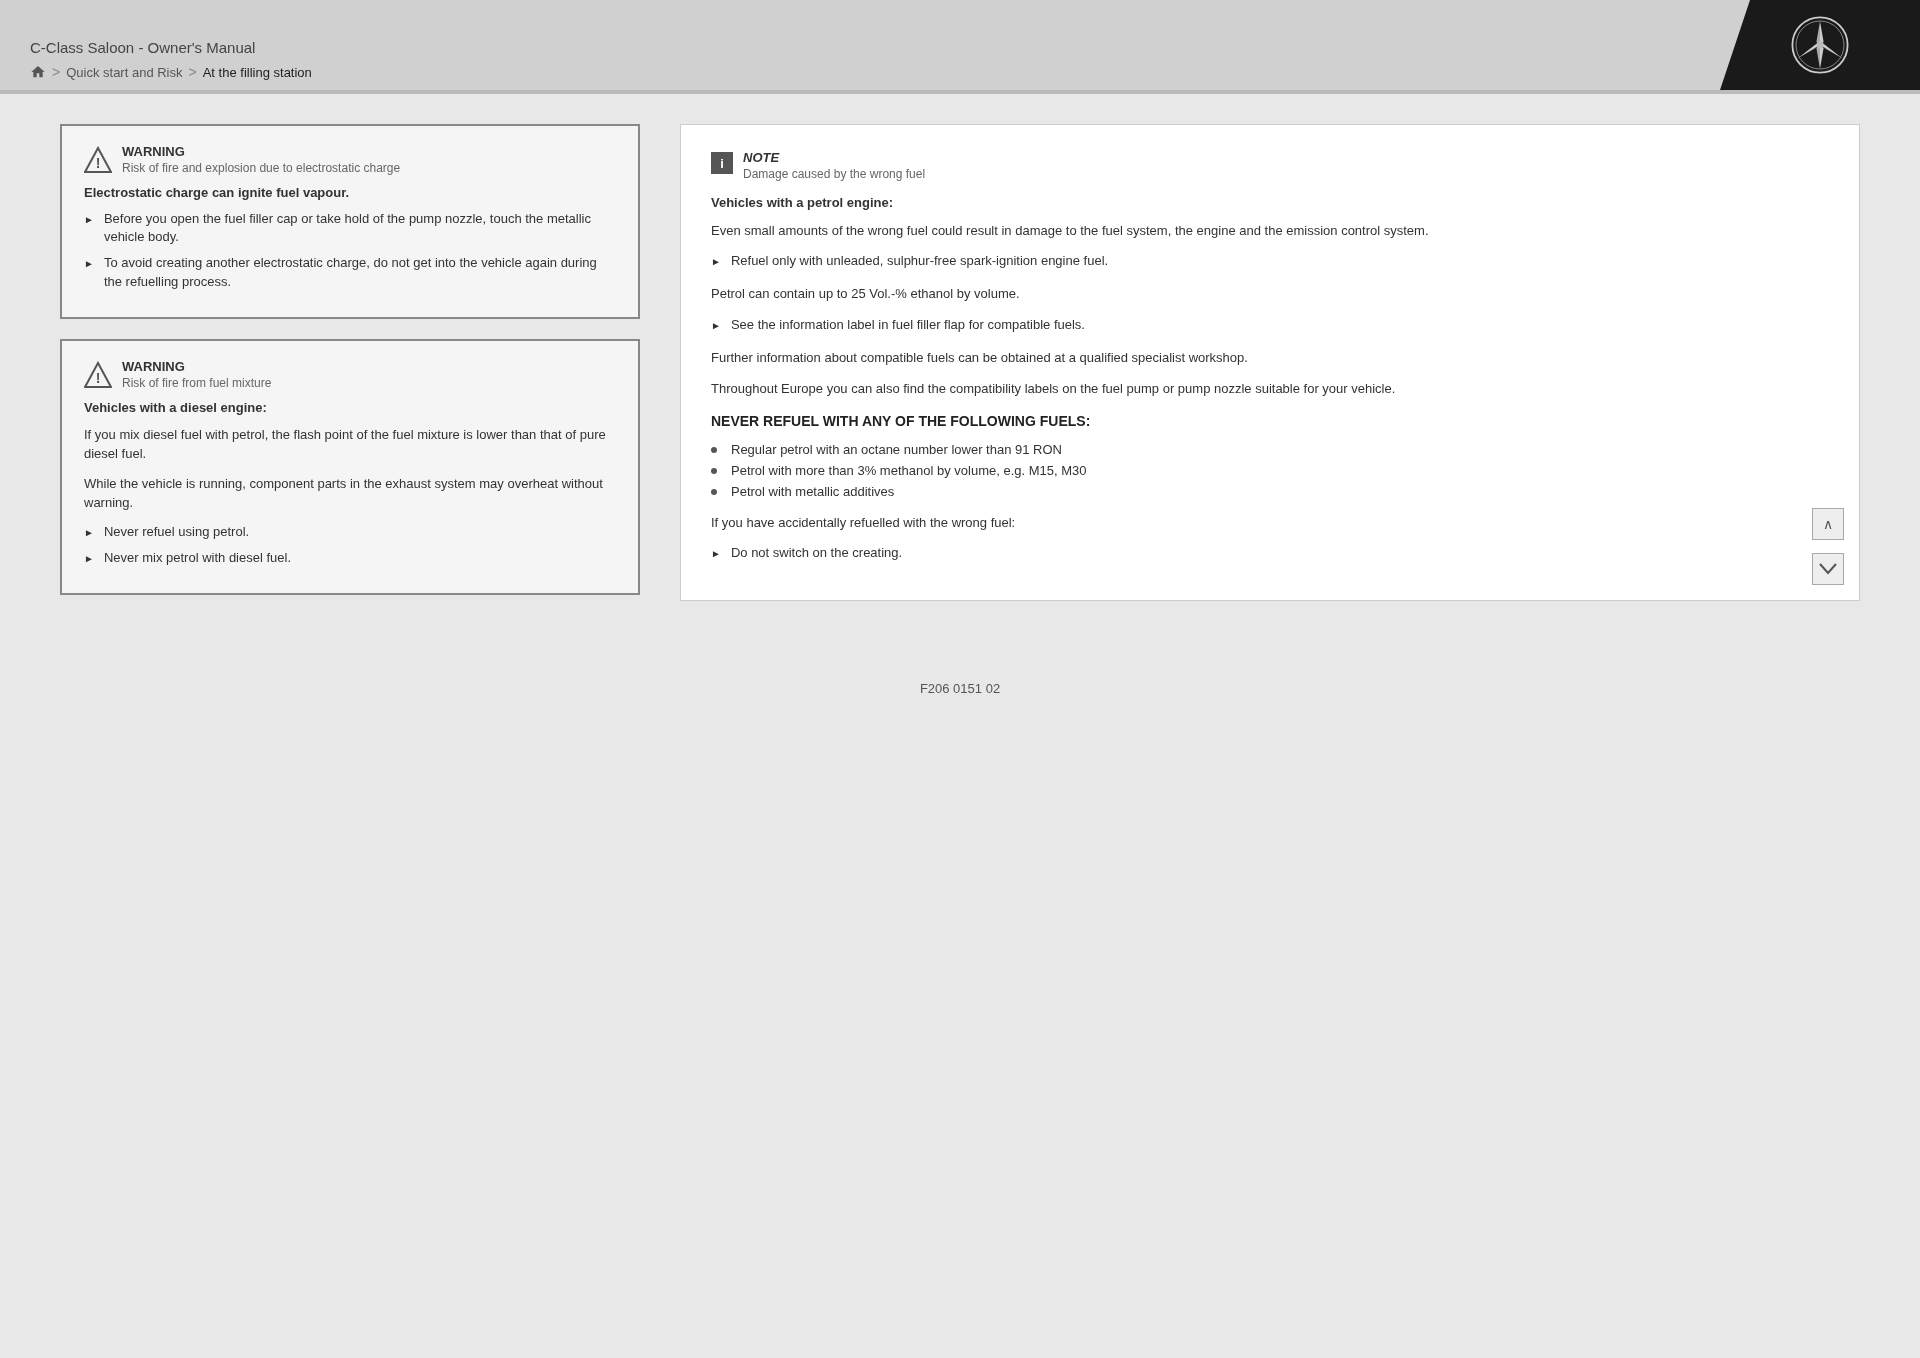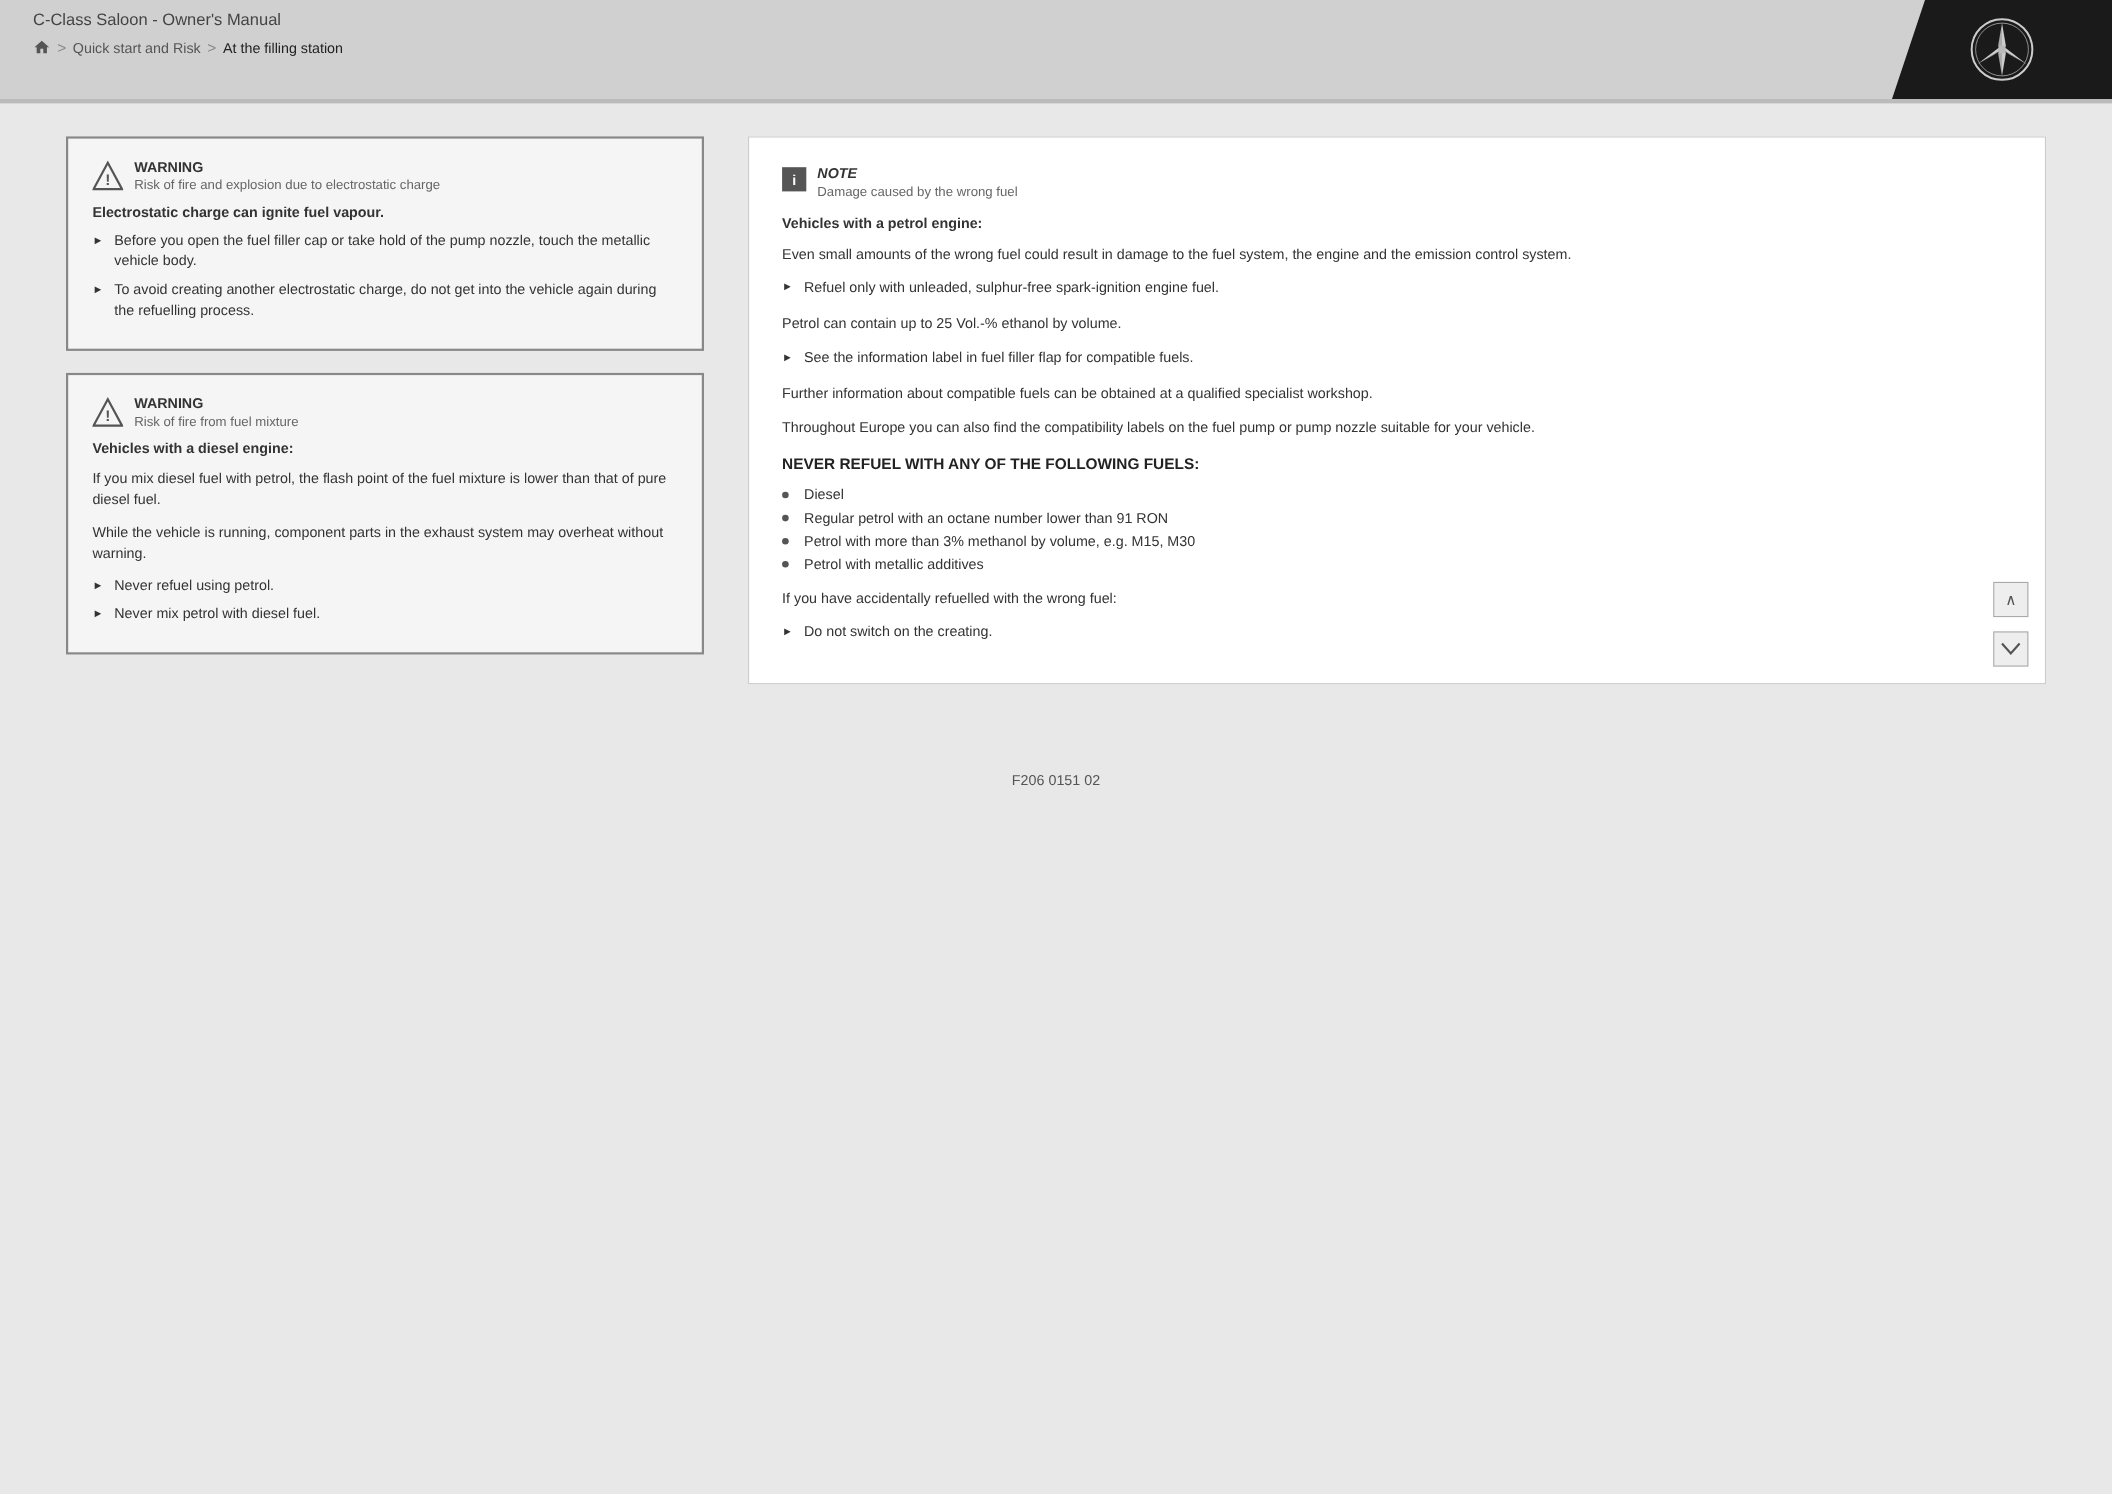--- a/index.html
+++ b/index.html
@@ -17,21 +17,21 @@
       background: #d0d0d0;
       display: flex;
       align-items: stretch;
       height: 90px;
       position: relative;
     }
     .header-left {
       flex: 1;
       display: flex;
       flex-direction: column;
-      justify-content: flex-start;
+      justify-content: flex-end;
       padding: 10px 30px;
     }
     .header-title {
       font-size: 15px;
       color: #444;
       margin-bottom: 8px;
     }
     .breadcrumb {
       display: flex;
       align-items: center;
@@ -392,24 +392,20 @@
       </ul>
 
       <p>Further information about compatible fuels can be obtained at a qualified specialist workshop.</p>
       <p>Throughout Europe you can also find the compatibility labels on the fuel pump or pump nozzle suitable for your vehicle.</p>
 
       <p class="never-refuel">NEVER REFUEL WITH ANY OF THE FOLLOWING FUELS:</p>
 
       <ul class="dot-list">
         <li>
           <span class="dot"></span>
-          <span>Diesel</span>
-        </li>
-        <li>
-          <span class="dot"></span>
           <span>Regular petrol with an octane number lower than 91 RON</span>
         </li>
         <li>
           <span class="dot"></span>
           <span>Petrol with more than 3% methanol by volume, e.g. M15, M30</span>
         </li>
         <li>
           <span class="dot"></span>
           <span>Petrol with metallic additives</span>
         </li>

